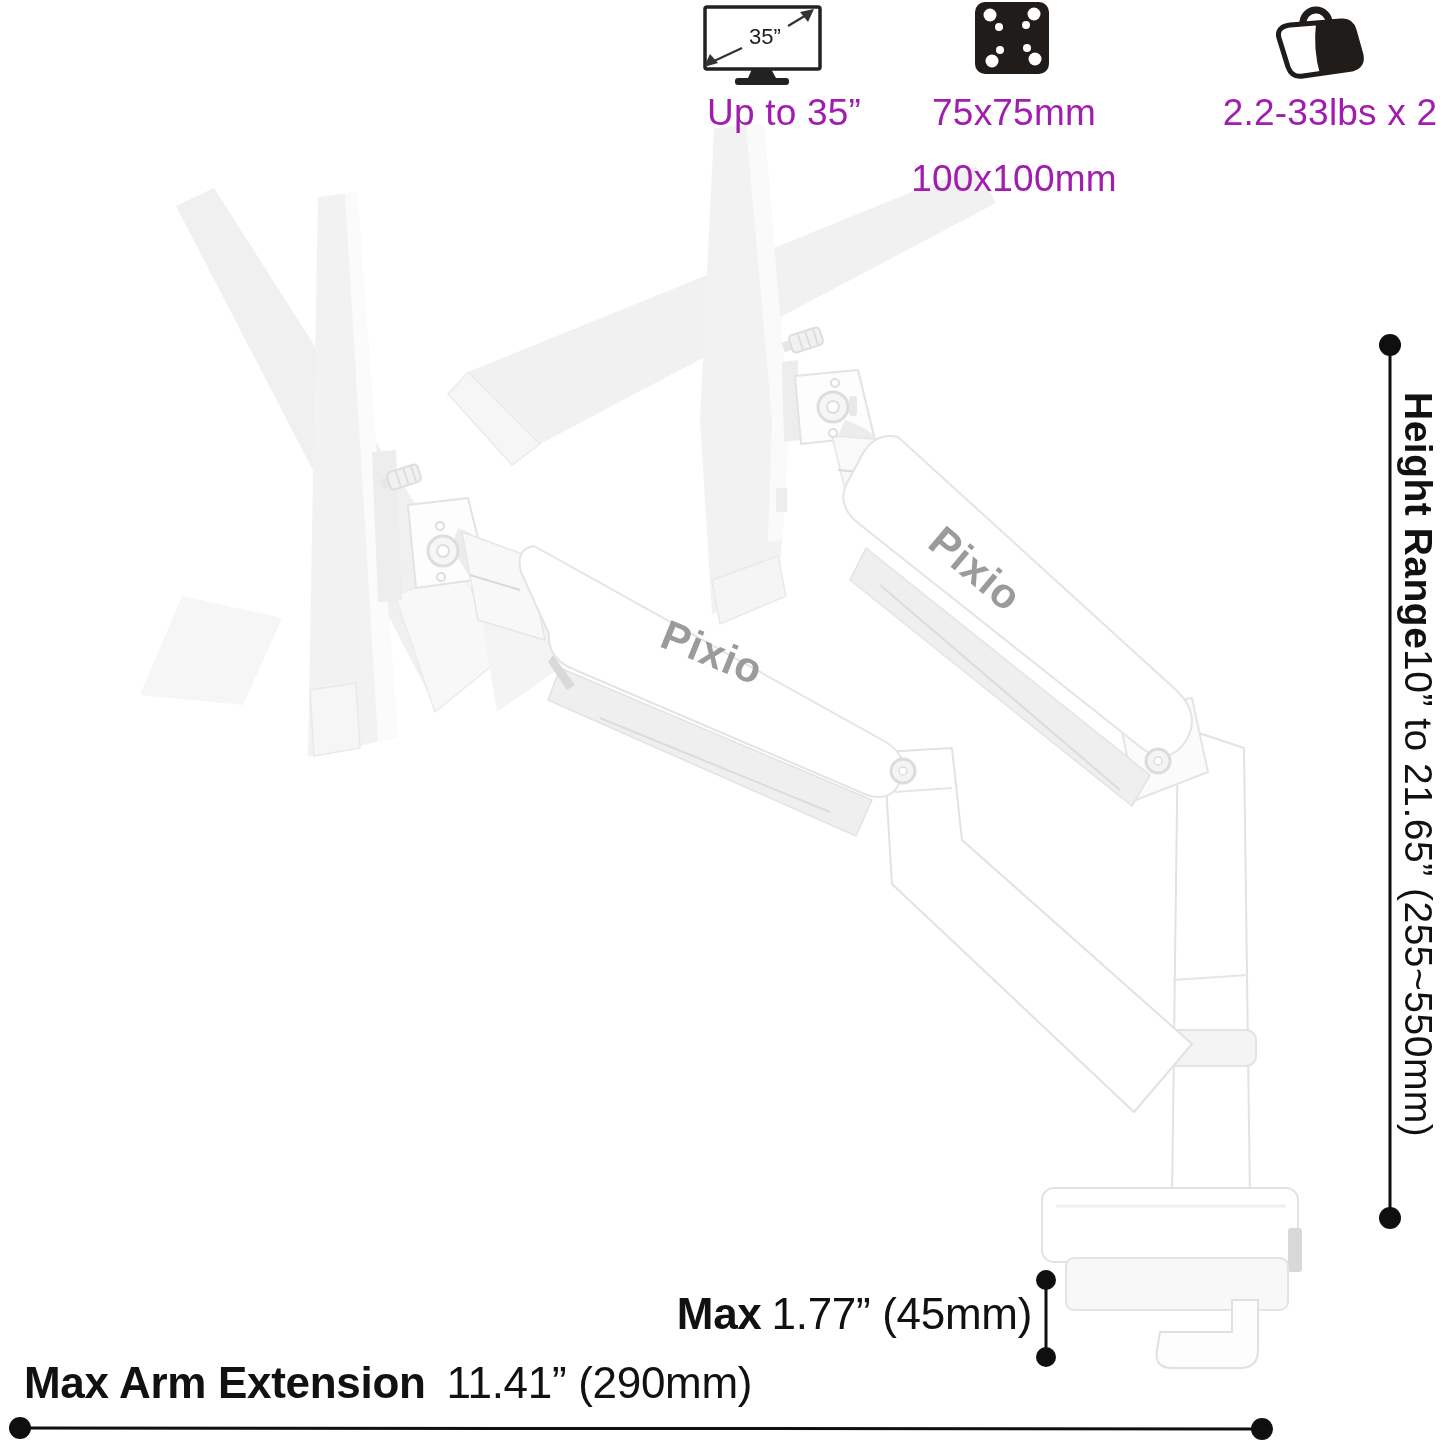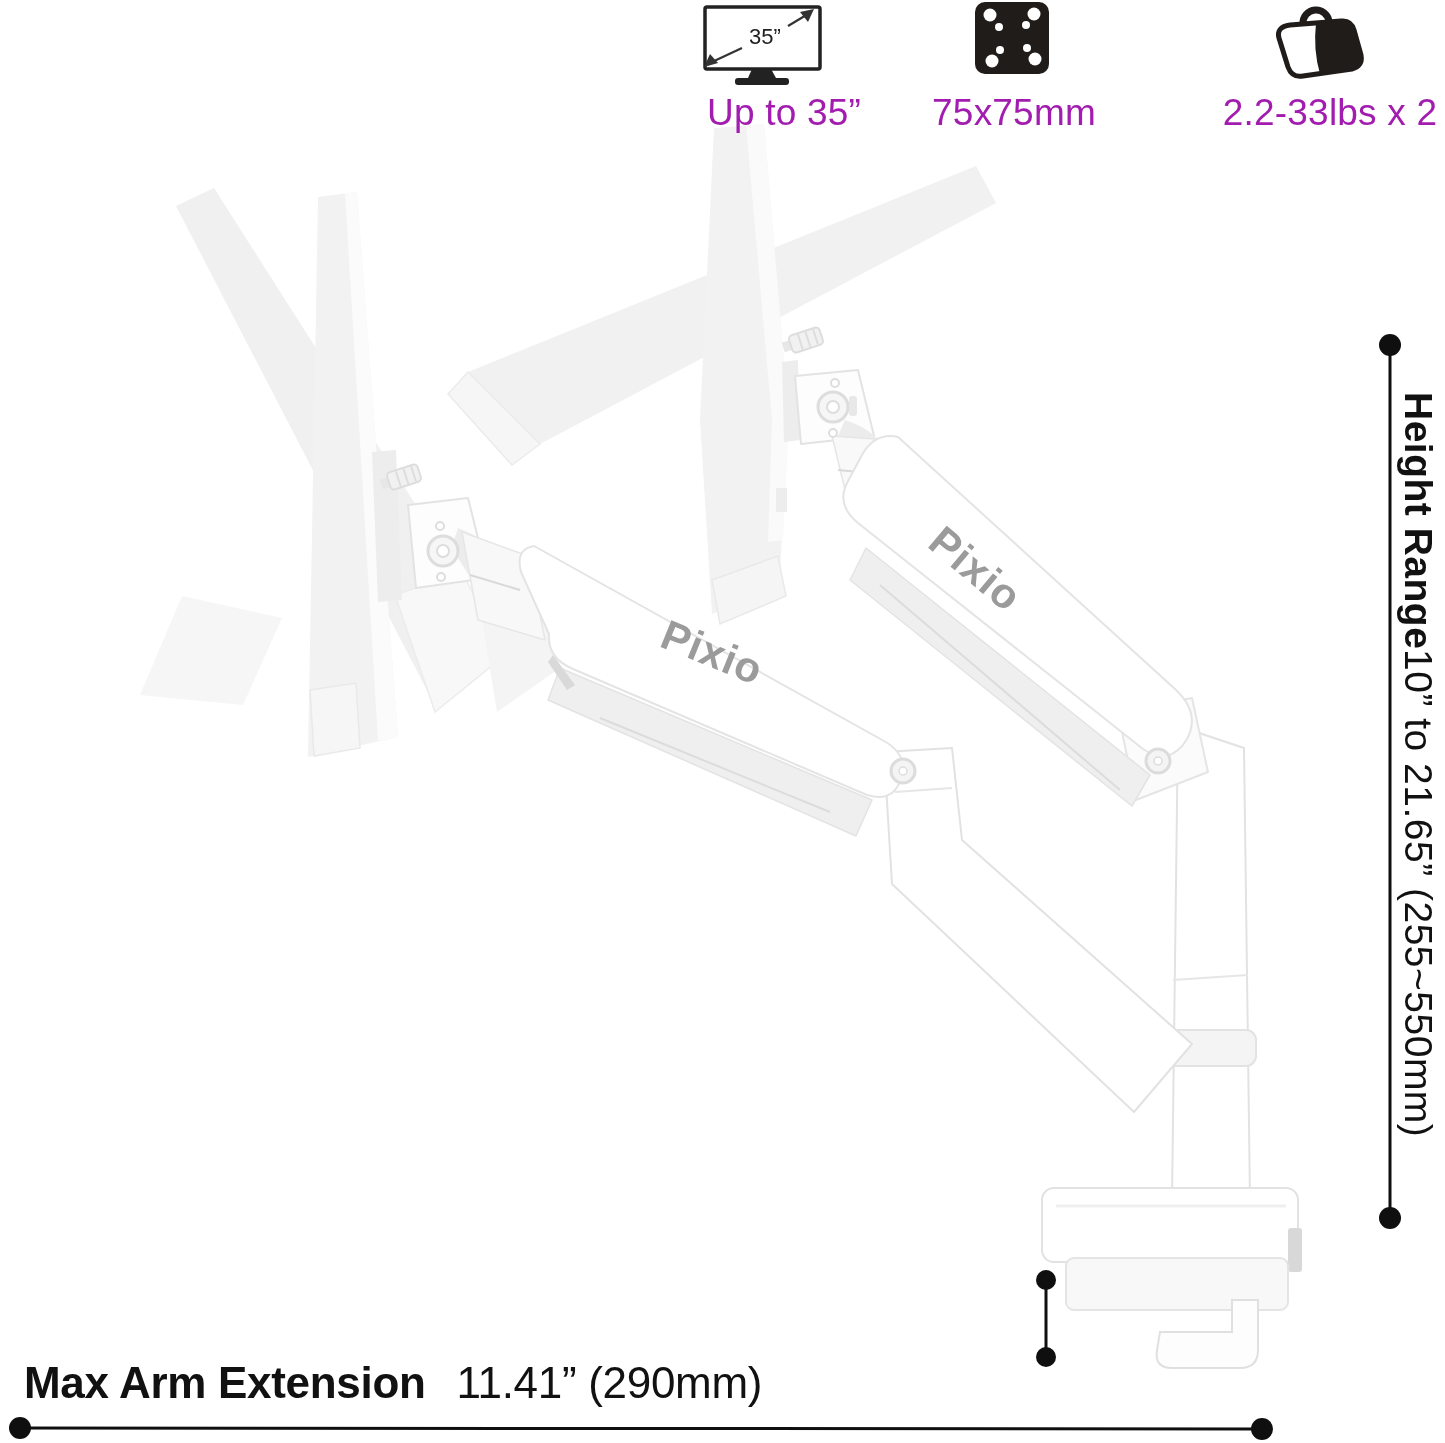--- a/index.html
+++ b/index.html
@@ -8,21 +8,21 @@
   .stage svg{position:absolute;left:0;top:0;}
   .spec-label{position:absolute;transform:translateX(-50%);font-size:37px;color:#a21caf;
               white-space:nowrap;letter-spacing:0.2px;}
   .dim-label{position:absolute;color:#111;white-space:nowrap;}
   .dim-bold{font-weight:bold;}
   .height-label{left:1396px;top:392px;writing-mode:vertical-rl;font-size:39px;letter-spacing:0.5px;}
   .height-label .dim-value{margin-block-start:12px;}
   .desk-label{left:640px;top:1289px;width:392px;text-align:right;font-size:44px;letter-spacing:-0.3px;}
   .desk-label .dim-value{margin-left:10px;}
   .arm-label{left:24px;top:1358px;font-size:44px;letter-spacing:-0.3px;}
-  .arm-label .dim-value{margin-left:31px;}
+  .arm-label .dim-value{margin-left:21px;}
   .pixio-text{font-family:"Liberation Sans", sans-serif;font-weight:bold;font-size:42px;
               fill:#9b9b9b;letter-spacing:1px;}
 </style>
 </head>
 <body>
 
 <div class="stage">
 
 <svg width="1445" height="1443" viewBox="0 0 1445 1443">
 
@@ -152,24 +152,28 @@
     <circle cx="1046" cy="1280" r="10" stroke="none"></circle>
     <circle cx="1046" cy="1357" r="10" stroke="none"></circle>
     <line x1="20" y1="1428" x2="1262" y2="1429" stroke-width="3"></line>
     <circle cx="20" cy="1428" r="11" stroke="none"></circle>
     <circle cx="1262" cy="1429" r="11" stroke="none"></circle>
   </g>
 </svg>
 
   <div class="spec-label" style="left:784px;top:92px;">Up to 35”</div>
   <div class="spec-label" style="left:1014px;top:92px;text-align:center;">75x75mm</div>
+  <div class="spec-label" style="left:1014px;top:158px;">100x100mm</div>
   <div class="spec-label" style="left:1330px;top:92px;">2.2-33lbs x 2</div>
 
   <div class="dim-label height-label">
     <span class="dim-bold">Height Range</span><span class="dim-value">10” to 21.65” (255~550mm)</span>
   </div>
 
+  <div class="dim-label desk-label">
+    <span class="dim-bold">Max</span><span class="dim-value">1.77” (45mm)</span>
+  </div>
 
   <div class="dim-label arm-label">
     <span class="dim-bold">Max Arm Extension</span><span class="dim-value">11.41” (290mm)</span>
   </div>
 
 </div>
 
 </body></html>

